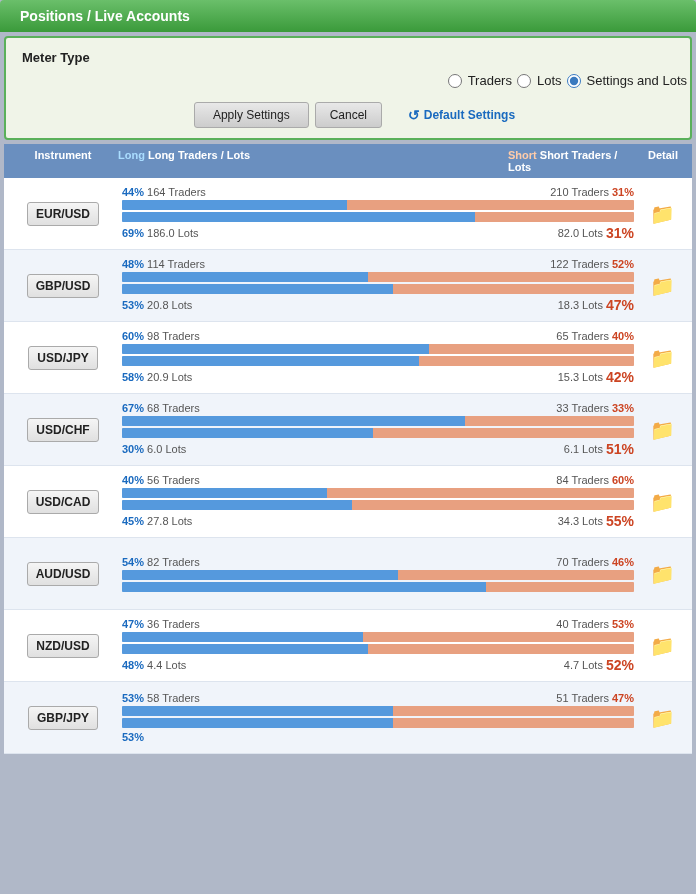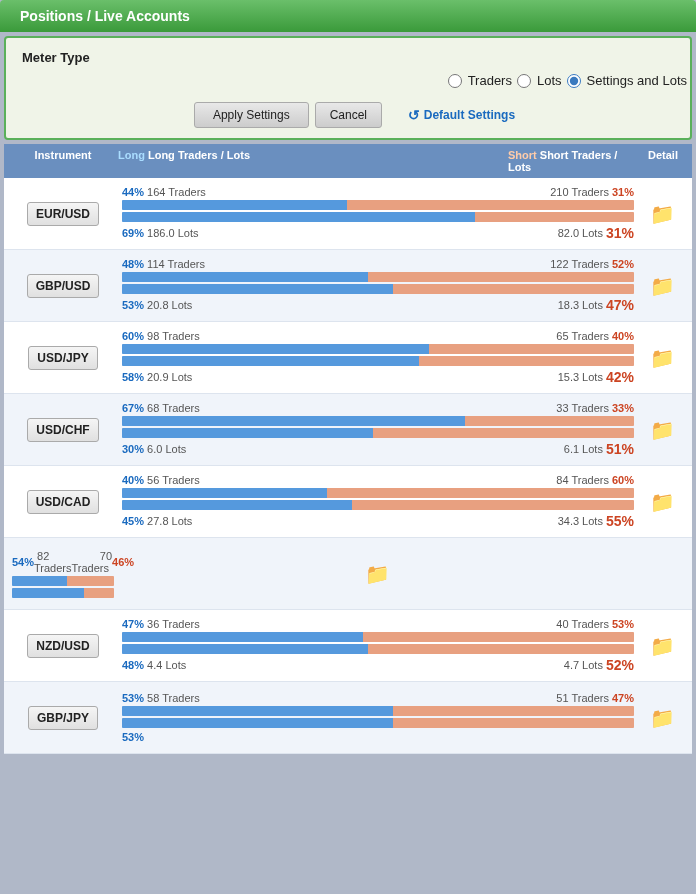--- a/index.html
+++ b/index.html
@@ -413,20 +413,23 @@
         <span style="flex:1"></span>
         <span class="short-lots">34.3 Lots&nbsp;</span>
         <span class="short-lots-pct">55%</span>
       </div>
     </div>
     <div class="detail-cell">
       <span class="folder-icon">📁</span>
     </div>
   </div>
       <div class="row-item">
+    <div class="instrument-cell">
+      <div class="instrument-badge">AUD/USD</div>
+    </div>
     <div class="data-cell">
       <div class="traders-row">
         <span class="long-pct">54%</span>
         <span class="long-traders">&nbsp;82 Traders</span>
         <span style="flex:1"></span>
         <span class="short-traders">70 Traders&nbsp;</span>
         <span class="short-pct">46%</span>
       </div>
       <div class="bars-container">
         <div class="full-bar">

